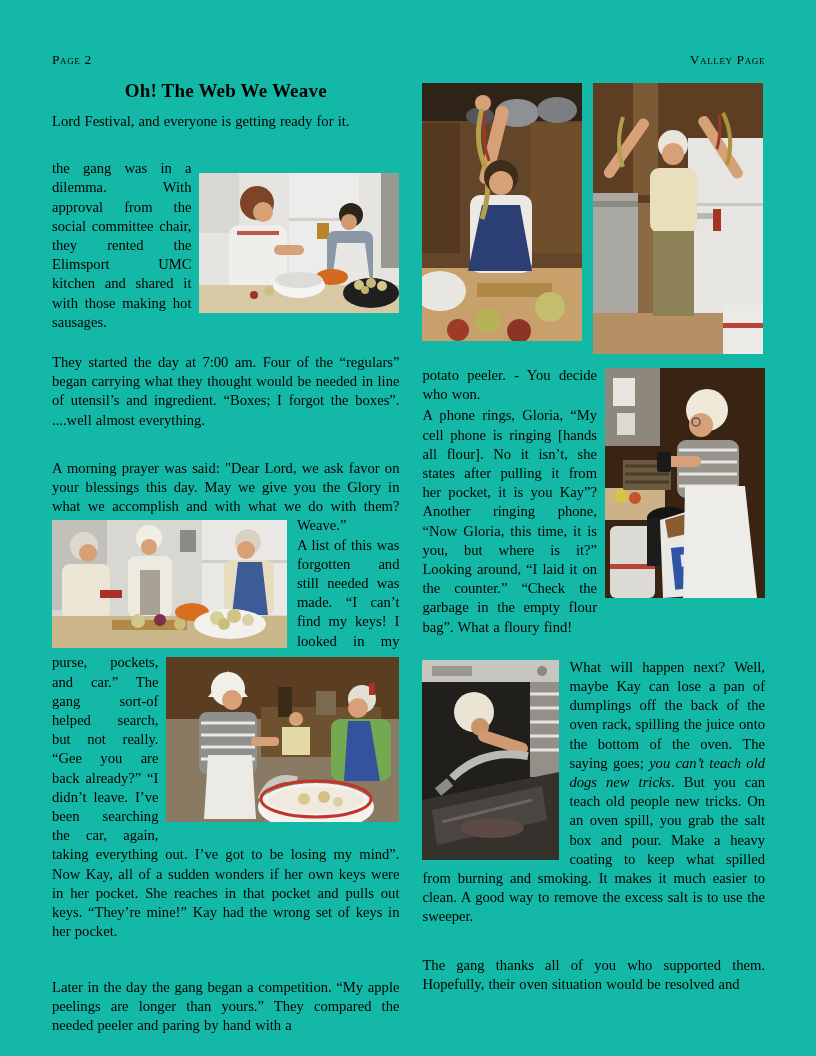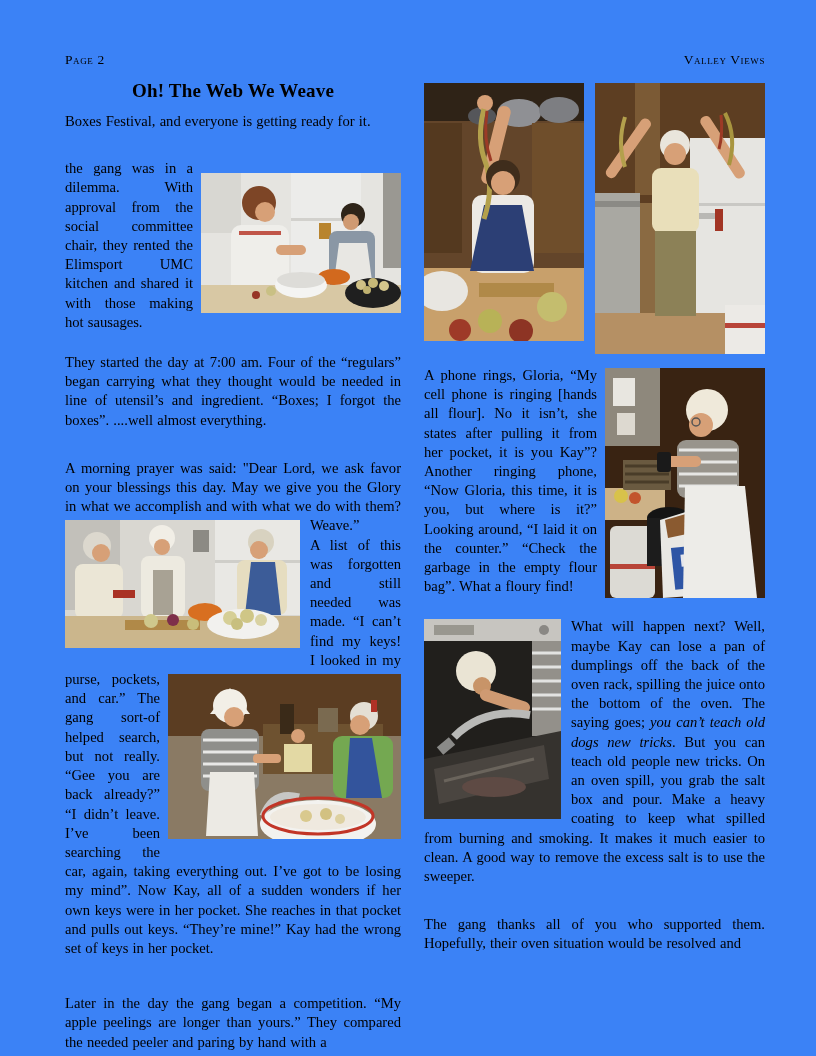--- a/index.html
+++ b/index.html
@@ -1,21 +1,21 @@
 <!DOCTYPE html>
 <html><head>
 <meta charset="utf-8">
 <style>
   html,body { margin:0; padding:0; background:#ffffff; }
   .page {
     position:relative;
     width:816px; height:1056px;
     box-sizing:border-box;
-    padding:52px 51px 30px 65px;
-    background:#3b82f6;
+    padding:52px 51px 30px 52px;
+    background:#14b8a6;
     color:#000000;
     font-family:"Liberation Serif","DejaVu Serif",serif;
     overflow:hidden;
   }
   .masthead {
     display:flex; justify-content:space-between; align-items:baseline;
     font-variant:small-caps; font-size:13.5px; letter-spacing:0.6px;
   }
   .columns { display:flex; gap:23px; margin-top:12px; }
   .col-left  { width:353px; }
@@ -49,29 +49,29 @@
   em { font-style:italic; }
   .clearfix::after { content:""; display:block; clear:both; }
 </style>
 </head>
 <body>
 
 <div class="page">
 
   <div class="masthead">
     <span>Page 2</span>
-    <span>Valley Views</span>
+    <span>Valley Page</span>
   </div>
 
   <div class="columns">
 
     <div class="col-left clearfix">
       <h1 class="title">Oh! The Web We Weave</h1>
 
-      <p class="mb-s">Boxes Festival, and everyone is getting ready for it.</p>
+      <p class="mb-s">Lord Festival, and everyone is getting ready for it.</p>
 
 
       <p class="mb-m clearfix">
         <span class="ph photo1 fr">
           <svg viewBox="0 0 200 140" preserveAspectRatio="none">
             <rect width="200" height="140" fill="#e5e4e0"></rect>
             <rect x="90" y="0" width="70" height="115" fill="#ececea"></rect>
             <rect x="90" y="45" width="70" height="3" fill="#d2d1cd"></rect>
             <rect x="118" y="50" width="12" height="16" fill="#b8842e"></rect>
             <rect x="0" y="0" width="40" height="60" fill="#d8d7d2"></rect>
@@ -260,20 +260,21 @@
           <circle cx="96" cy="57" r="12" fill="#d7a077"></circle>
           <circle cx="91" cy="54" r="4" fill="none" stroke="#555555" stroke-width="1.5"></circle>
           <rect x="72" y="72" width="62" height="58" rx="9" fill="#98948c"></rect>
           <path d="M74 82 h58 M74 94 h58 M74 106 h58 M74 118 h58" stroke="#e6e6e4" stroke-width="3"></path>
           <polygon points="80,118 140,118 152,230 78,230" fill="#edece8"></polygon>
           <rect x="60" y="88" width="36" height="11" rx="5" fill="#d7a077"></rect>
           <rect x="52" y="84" width="14" height="20" rx="3" fill="#1a1a1a"></rect>
         </svg>
       </span>
 
+      <p class="tight">potato peeler. - You decide who won.</p>
 
       <p class="mb-o">A phone rings, Gloria, “My cell phone is ringing [hands all flour]. No it isn’t, she states after pulling it from her pocket, it is you Kay”? Another ringing phone, “Now Gloria, this time, it is you, but where is it?” Looking around, “I laid it on the counter.” “Check the garbage in the empty flour bag”. What a floury find!</p>
 
       <p class="mb-l clearfix">
         <span class="ph photo5 fl">
           <svg viewBox="0 0 137 200" preserveAspectRatio="none">
             <rect width="137" height="200" fill="#211f1c"></rect>
             <rect width="137" height="22" fill="#c7c5c0"></rect>
             <rect x="10" y="6" width="40" height="10" fill="#99978f"></rect>
             <circle cx="120" cy="11" r="5" fill="#8a8884"></circle>

